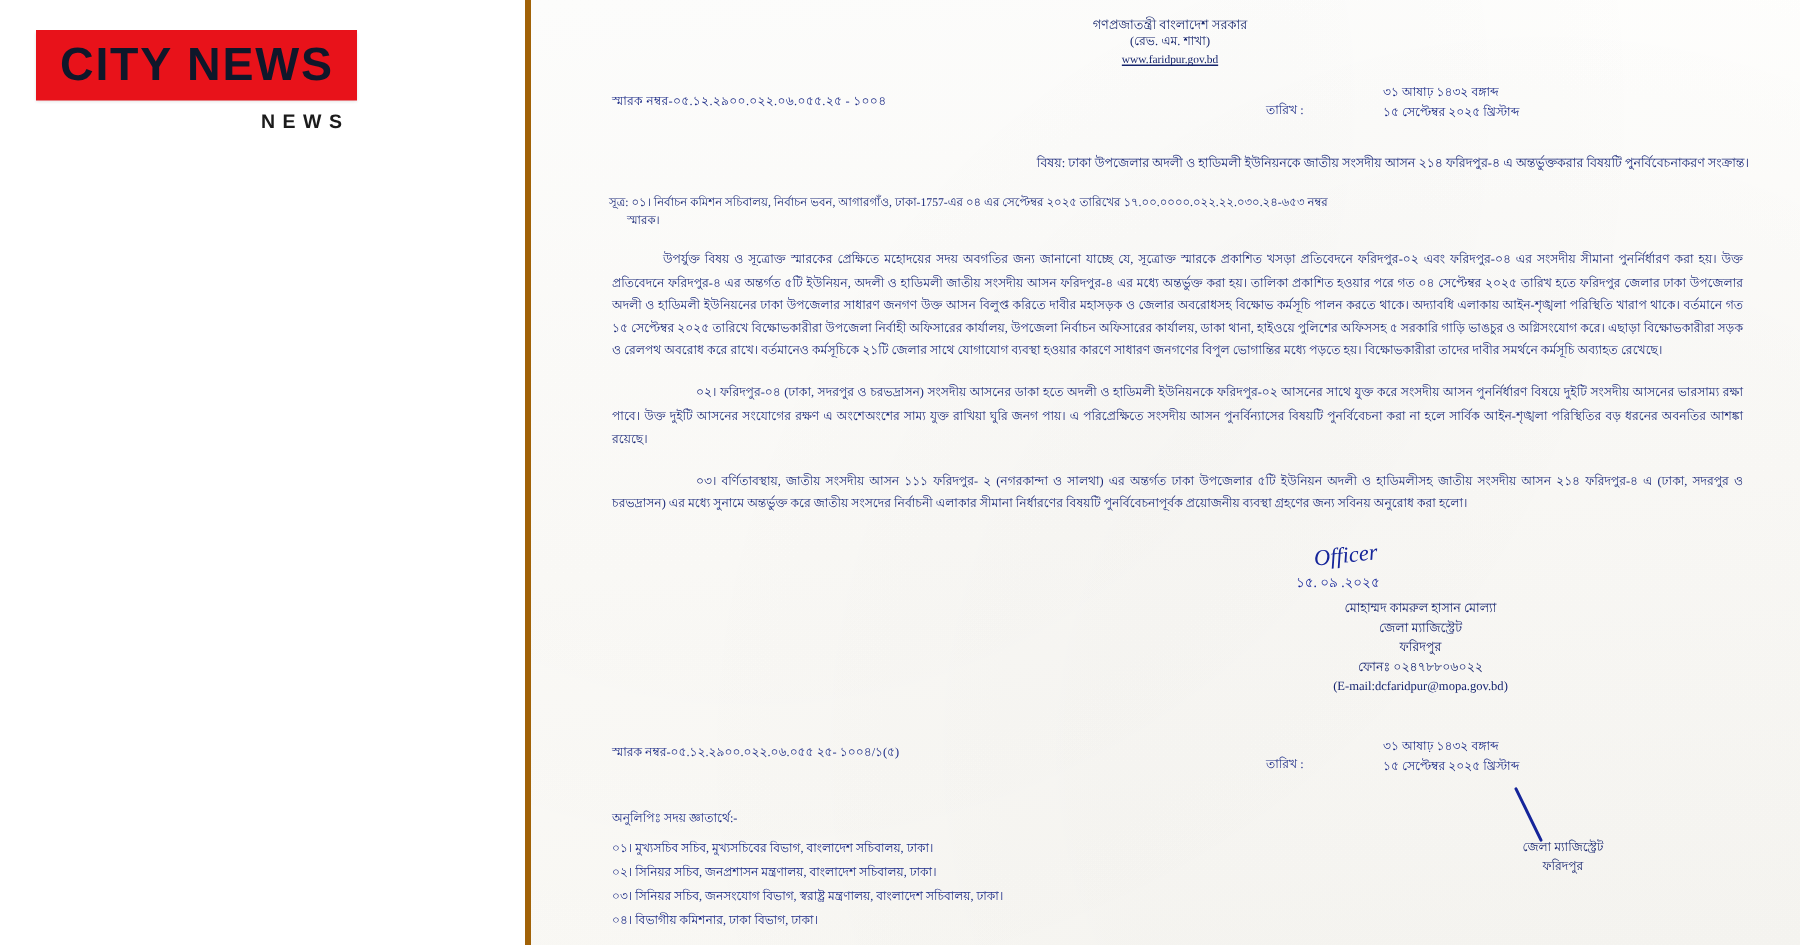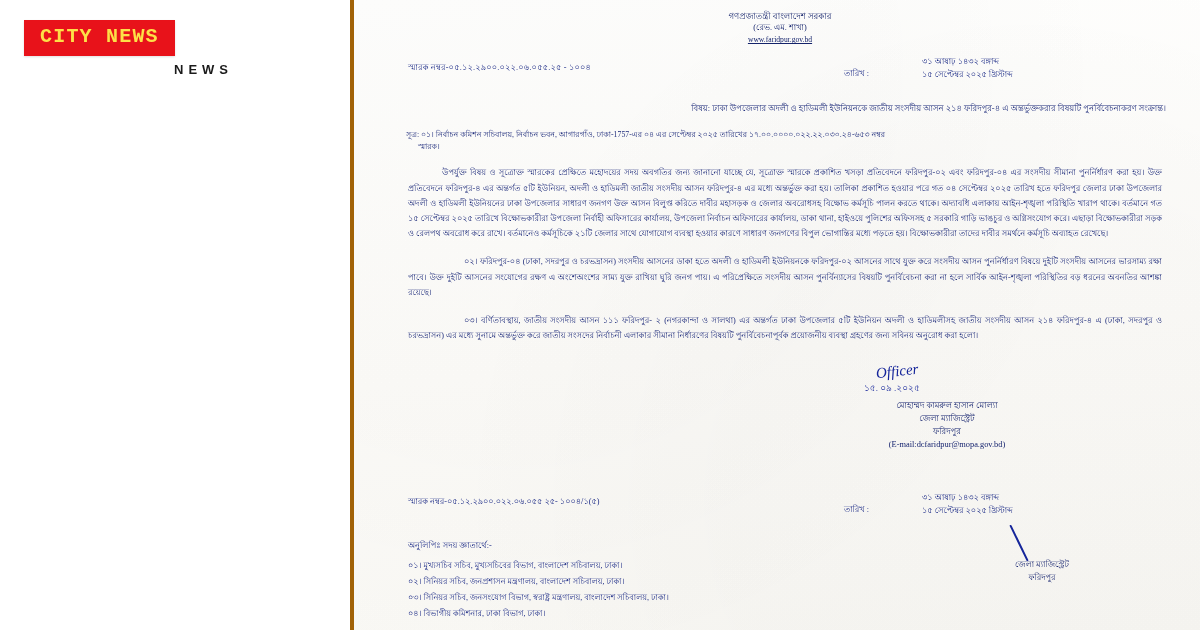--- a/index.html
+++ b/index.html
@@ -43,26 +43,26 @@
     left: 24px; top: 20px;
     width: 240px;
   }
   .logo-box {
     background: #e8121a;
     padding: 7px 16px 9px 16px;
     display: inline-block;
     box-shadow: 0 1px 2px rgba(0,0,0,0.12);
   }
   .logo-text {
-    color: #fde047;
-    font-size: 20px;
+    color: #0f172a;
+    font-size: 31px;
     font-weight: bold;
     letter-spacing: 1.2px;
     line-height: 1;
-    font-family: Liberation Mono, monospace;
+    font-family: Liberation Sans, sans-serif;
     white-space: nowrap;
   }
   .logo-sub {
     margin-top: 6px;
     text-align: right;
     width: 209px;
     color: #1b1b1b;
     font-size: 13px;
     font-weight: bold;
     letter-spacing: 5px;
@@ -254,20 +254,21 @@
       <div class="body-para num bn">০২। ফরিদপুর-০৪ (ঢাকা, সদরপুর ও চরভদ্রাসন) সংসদীয় আসনের ডাকা হতে অদলী ও হাডিমলী ইউনিয়নকে ফরিদপুর-০২ আসনের সাথে যুক্ত করে সংসদীয় আসন পুনর্নির্ধারণ বিষয়ে দুইটি সংসদীয় আসনের ভারসাম্য রক্ষা পাবে। উক্ত দুইটি আসনের সংযোগের রক্ষণ এ অংশেঅংশের সাম্য যুক্ত রাখিয়া ঘুরি জনগ পায়। এ পরিপ্রেক্ষিতে সংসদীয় আসন পুনর্বিন্যাসের বিষয়টি পুনর্বিবেচনা করা না হলে সার্বিক আইন-শৃঙ্খলা পরিস্থিতির বড় ধরনের অবনতির আশঙ্কা রয়েছে।</div>
       <div class="body-para num bn">০৩। বর্ণিতাবস্থায়, জাতীয় সংসদীয় আসন ১১১ ফরিদপুর- ২ (নগরকান্দা ও সালথা) এর অন্তর্গত ঢাকা উপজেলার ৫টি ইউনিয়ন অদলী ও হাডিমলীসহ জাতীয় সংসদীয় আসন ২১৪ ফরিদপুর-৪ এ (ঢাকা, সদরপুর ও চরভদ্রাসন) এর মধ্যে সুনামে অন্তর্ভুক্ত করে জাতীয় সংসদের নির্বাচনী এলাকার সীমানা নির্ধারণের বিষয়টি পুনর্বিবেচনাপূর্বক প্রয়োজনীয় ব্যবস্থা গ্রহণের জন্য সবিনয় অনুরোধ করা হলো।</div>
 
       <div class="sign-area">
         <div class="sign-script">Officer</div>
         <div class="sign-date bn">১৫. ০৯ .২০২৫</div>
         <div class="sign-name">
           <div class="bn">মোহাম্মদ কামরুল হাসান মোল্যা</div>
           <div class="bn">জেলা ম্যাজিস্ট্রেট</div>
           <div class="bn">ফরিদপুর</div>
+          <div class="bn">ফোনঃ ০২৪৭৮৮০৬০২২</div>
           <div class="bn">(E-mail:dcfaridpur@mopa.gov.bd)</div>
         </div>
       </div>
 
       <div class="bottom-memo">
         <div class="bm bn">স্মারক নম্বর-০৫.১২.২৯০০.০২২.০৬.০৫৫ ২৫- ১০০৪/১(৫)</div>
         <div class="bd">
           <div class="dlabel bn">তারিখ :</div>
           <div class="d1 bn">৩১ আষাঢ় ১৪৩২ বঙ্গাব্দ</div>
           <div class="d2 bn">১৫ সেপ্টেম্বর ২০২৫ খ্রিস্টাব্দ</div>

